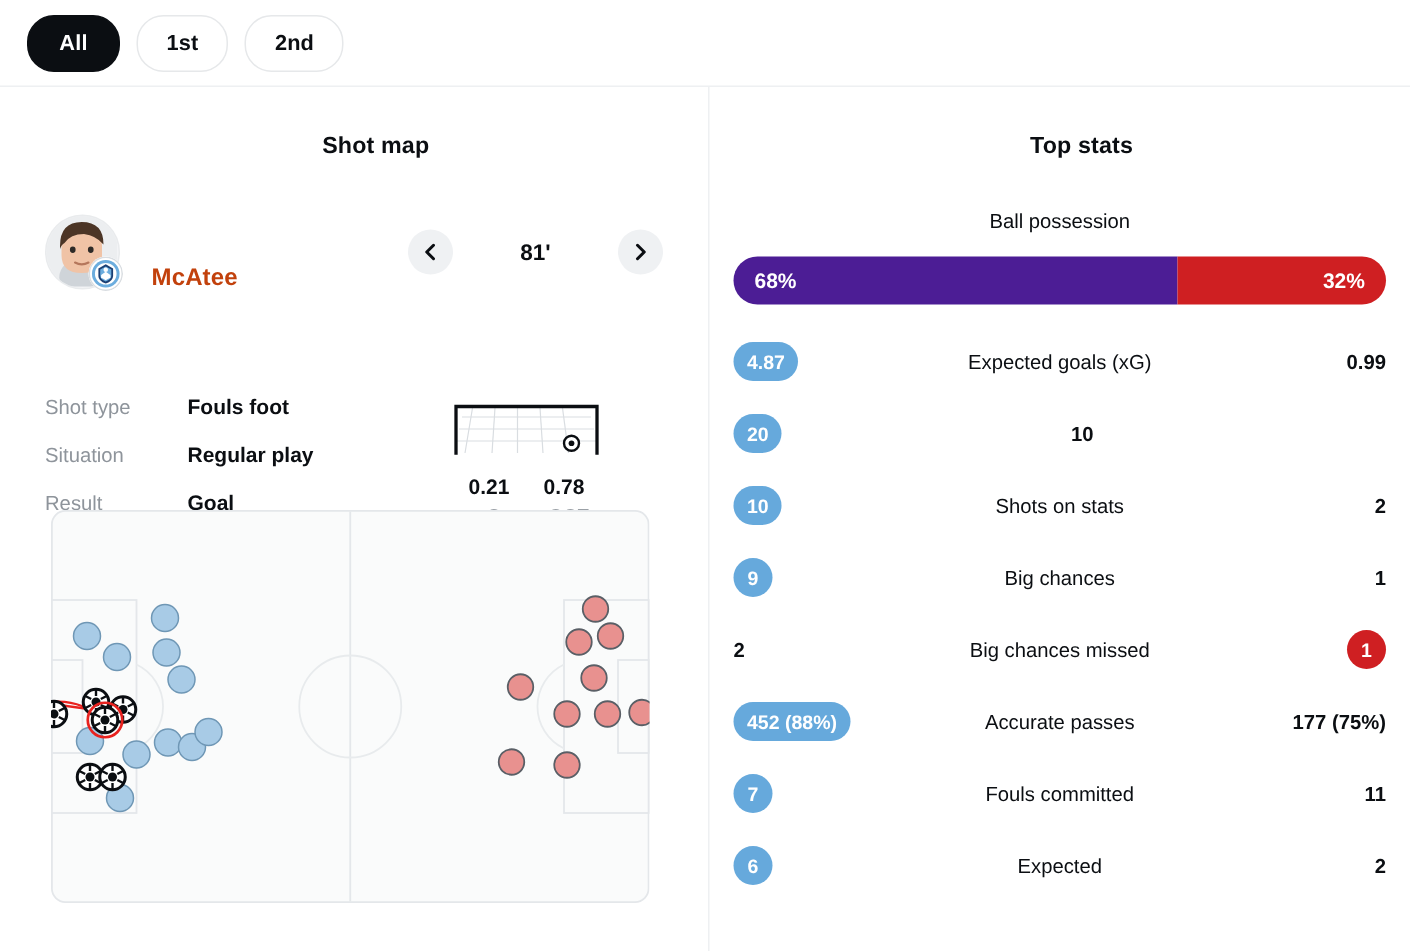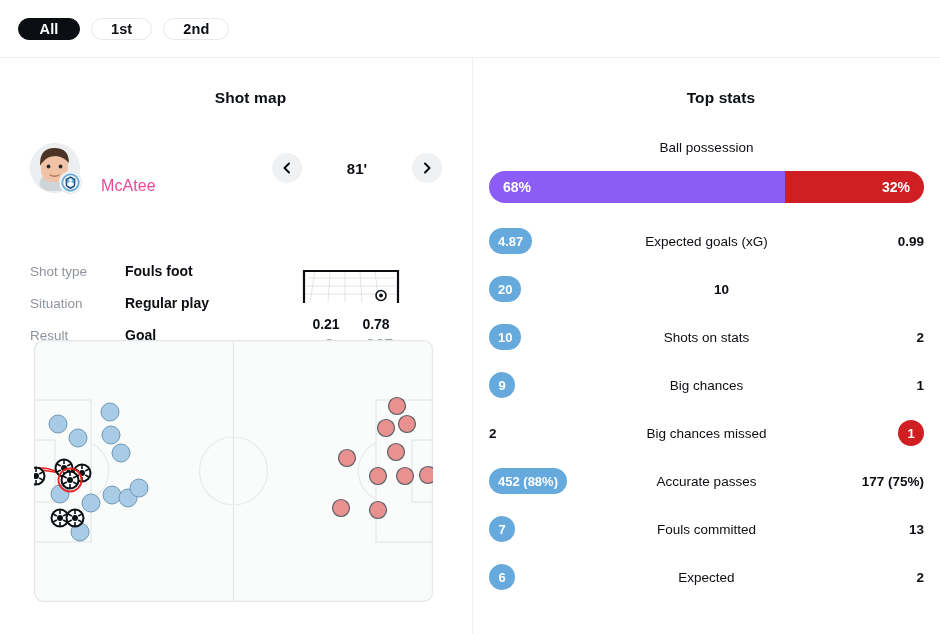--- a/index.html
+++ b/index.html
@@ -16,21 +16,21 @@
   
   .tabbar {
     position: absolute; left: 0; top: 0;
     width: 940px; height: 58px;
     display: flex; align-items: center;
     padding-left: 18px; gap: 11px;
     border-bottom: 1px solid #eef0f2;
     background: #fff;
   }
   .tab {
-    height: 22px; min-width: 54px;
+    height: 38px; min-width: 54px;
     padding: 0 19px;
     border-radius: 18px;
     border: 1px solid #e6e8ea;
     background: #fff;
     color: #0b0e12;
     font-size: 14.5px; font-weight: 700;
     display: flex; align-items: center; justify-content: center;
     cursor: pointer;
     letter-spacing: .1px;
   }
@@ -75,21 +75,21 @@
   }
   .avatar svg { display: block; }
   .club-badge {
     position: absolute; right: -2px; bottom: -1px;
     width: 23px; height: 23px; border-radius: 50%;
     overflow: hidden;
     background: #fff;
   }
   .player-name {
     margin-left: 21px;
-    font-size: 16px; font-weight: 400; color: #ec4899;
+    font-size: 16px; font-weight: 700; color: #c2410c;
     letter-spacing: .1px;
     margin-top: 36px;
   }
   .nav-group {
     position: absolute; left: 272px; top: 12px;
     display: flex; align-items: center; gap: 0;
     width: 170px; height: 36px;
   }
   .nav-btn {
     width: 30px; height: 30px; border-radius: 50%;
@@ -426,21 +426,21 @@
         </svg>
       </div>
     </div>
 
     <div class="panel-right">
       <div class="panel-title">Top stats</div>
 
       <div class="possession-label">Ball possession</div>
 
       <div class="poss-bar">
-        <div class="poss-left" id="possLeft" style="width: 68%; background: #8b5cf6;">
+        <div class="poss-left" id="possLeft" style="width: 68%; background: #4c1d95;">
           <span>68%</span>
         </div>
         <div class="poss-right" id="possRight" style="width: 32%; background: rgb(207, 31, 34);">
           <span>32%</span>
         </div>
       </div>
 
       <div class="stats-list" id="statsList">
           <div class="stat-row">
             <div class="stat-home">
@@ -494,21 +494,21 @@
             <div class="stat-away">
               <span class="plain">177 (75%)</span>
             </div>
           </div>
           <div class="stat-row">
             <div class="stat-home">
               <span class="pill" style="background: rgb(102, 169, 220);">7</span>
             </div>
             <div class="stat-name">Fouls committed</div>
             <div class="stat-away">
-              <span class="plain">13</span>
+              <span class="plain">11</span>
             </div>
           </div>
           <div class="stat-row">
             <div class="stat-home">
               <span class="pill" style="background: rgb(102, 169, 220);">6</span>
             </div>
             <div class="stat-name">Expected</div>
             <div class="stat-away">
               <span class="plain">2</span>
             </div>

